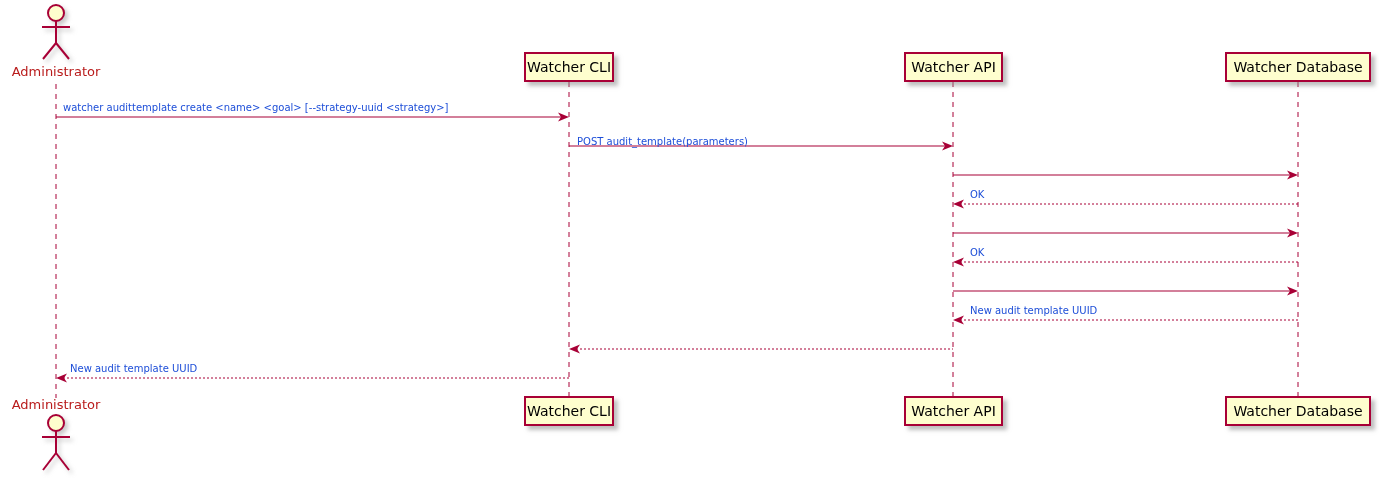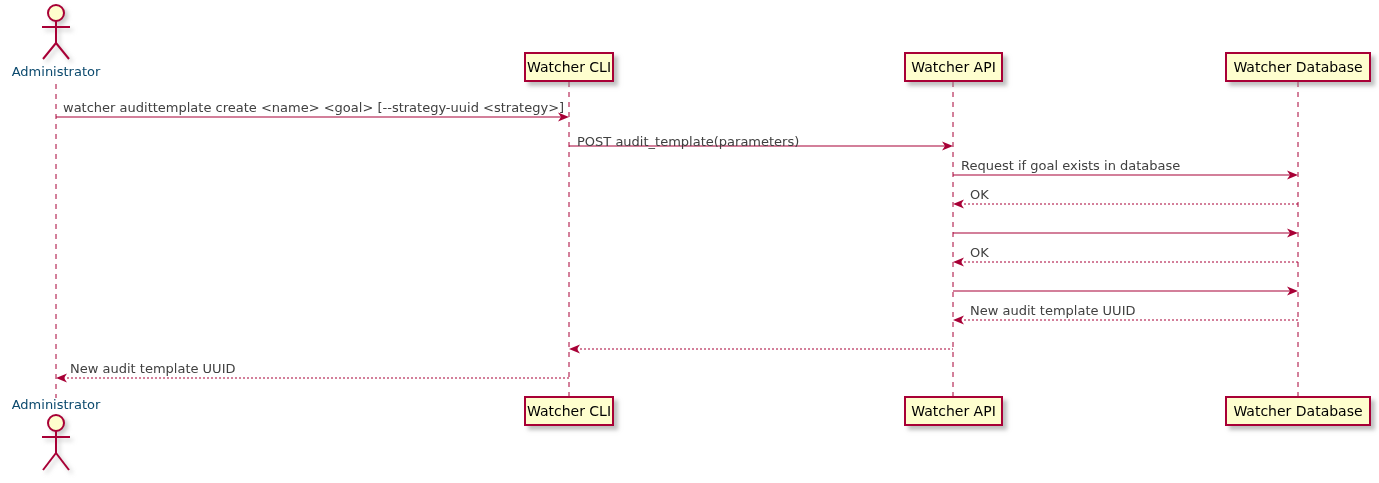--- a/index.html
+++ b/index.html
@@ -26,29 +26,29 @@
     font-size: 14px;
     display: flex;
     align-items: center;
     justify-content: center;
     white-space: nowrap;
     box-shadow: 4px 4px 4px rgba(140,140,140,0.55);
     text-align: center;
   }
   .msg-label {
     position: absolute;
-    font-size: 13px;
-    color: #404040;
+    font-size: 10px;
+    color: #1d4ed8;
     white-space: nowrap;
     line-height: 15px;
   }
   .actor-label {
     position: absolute;
     font-size: 13px;
-    color: #0c4a6e;
+    color: #b91c1c;
     white-space: nowrap;
     line-height: 15px;
     text-align: center;
   }
   .lifeline { stroke: #A80036; stroke-width: 1; stroke-dasharray: 5,5; }
   .arrow-solid { stroke: #A80036; stroke-width: 1.2; }
   .arrow-dashed { stroke: #A80036; stroke-width: 1; stroke-dasharray: 2,2; }
   .arrow-head { fill: #A80036; stroke: none; }
   .actor-figure { filter: drop-shadow(3px 3px 2px rgba(150,150,150,0.5)); }
   .actor-figure line { stroke: #A80036; stroke-width: 2; }
@@ -130,19 +130,18 @@
   <div class="participant" style="left:524px; top:52px; width:90px;">Watcher CLI</div>
   <div class="participant" style="left:904px; top:52px; width:99px;">Watcher API</div>
   <div class="participant" style="left:1225px; top:52px; width:146px;">Watcher Database</div>
 
   <div class="participant" style="left:524px; top:396px; width:90px;">Watcher CLI</div>
   <div class="participant" style="left:904px; top:396px; width:99px;">Watcher API</div>
   <div class="participant" style="left:1225px; top:396px; width:146px;">Watcher Database</div>
 
   <div class="msg-label" style="left:63px; top:100px;">watcher audittemplate create &lt;name&gt; &lt;goal&gt; [--strategy-uuid &lt;strategy&gt;]</div>
   <div class="msg-label" style="left:577px; top:134px;">POST audit_template(parameters)</div>
-  <div class="msg-label" style="left:961px; top:158px;">Request if goal exists in database</div>
   <div class="msg-label" style="left:970px; top:187px;">OK</div>
   <div class="msg-label" style="left:970px; top:245px;">OK</div>
   <div class="msg-label" style="left:970px; top:303px;">New audit template UUID</div>
   <div class="msg-label" style="left:70px; top:361px;">New audit template UUID</div>
 
 </div>
 
 </body></html>

